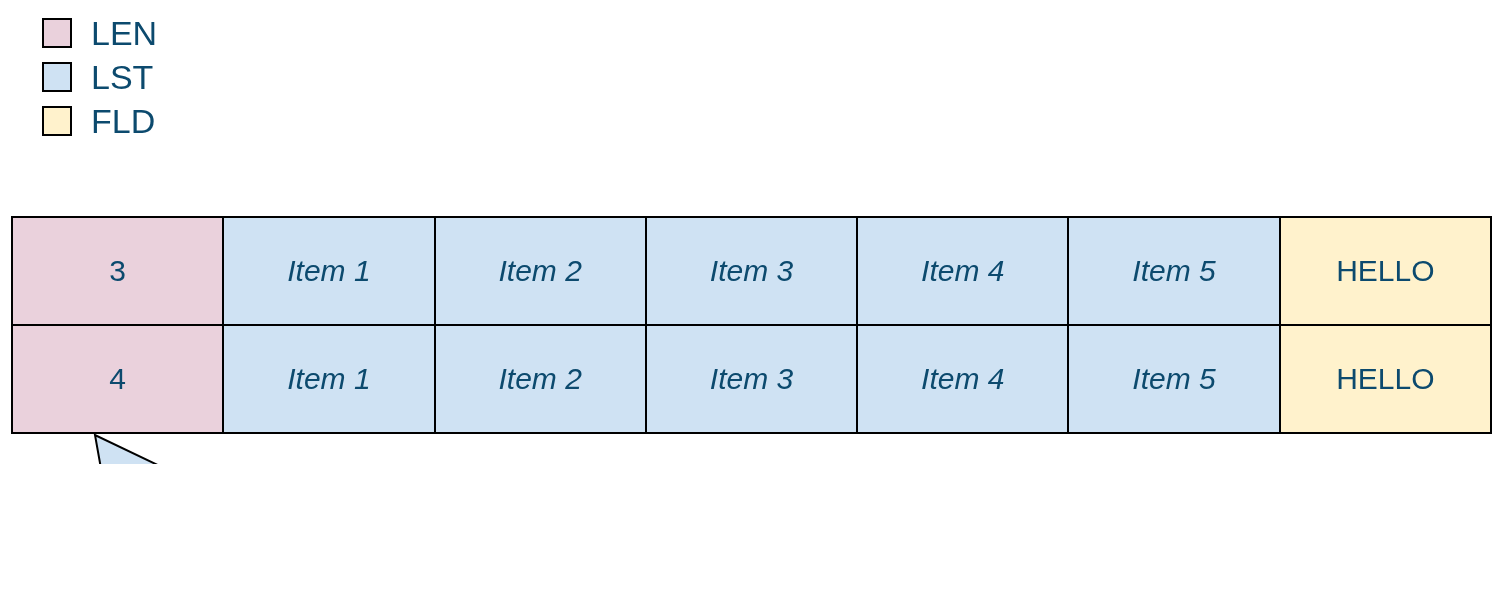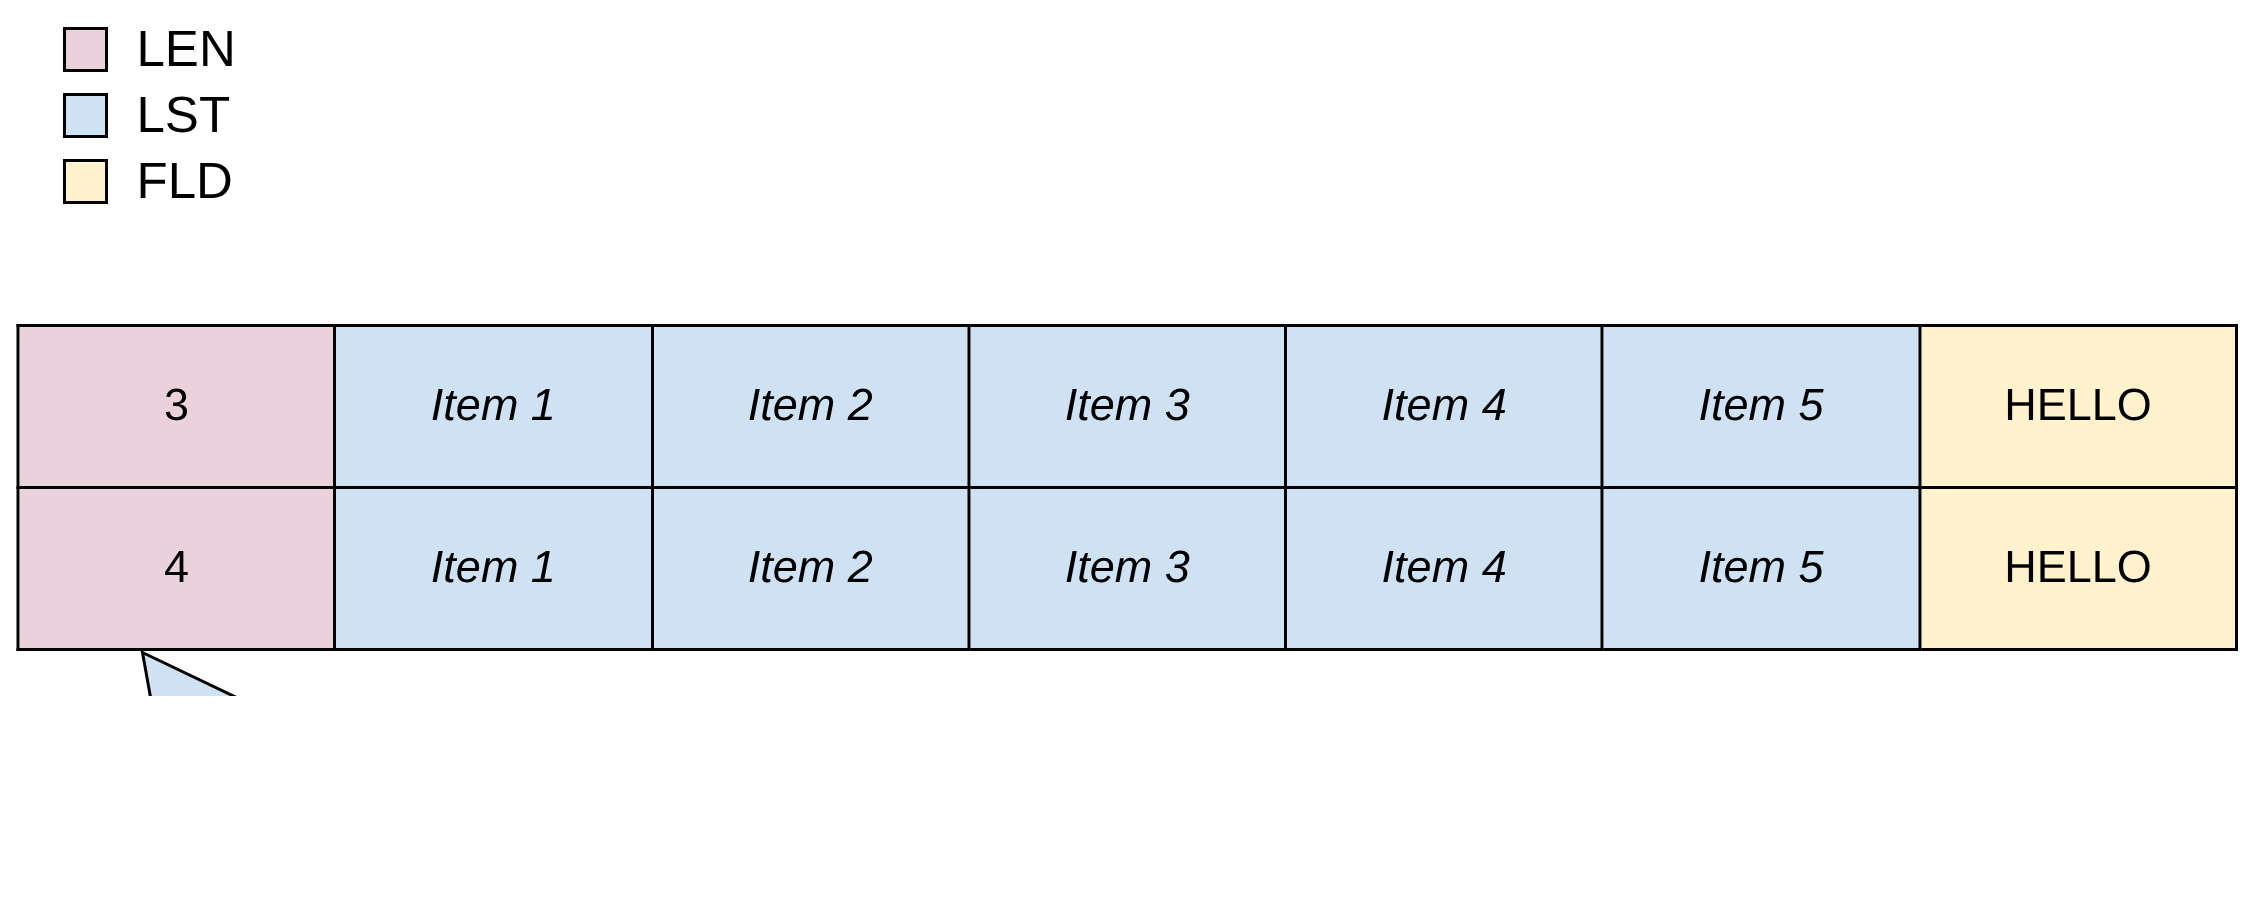--- a/index.html
+++ b/index.html
@@ -2,21 +2,21 @@
 <html><head>
 <meta charset="utf-8">
 <style>
   html, body { margin: 0; padding: 0; }
   .page {
     position: relative;
     width: 1512px;
     height: 464px;
     background: #ffffff;
     font-family: "Liberation Sans", sans-serif;
-    color: #000000;
+    color: #0c4a6e;
     overflow: hidden;
   }
 
   
   .legend {
     position: absolute;
     left: 42px;
     top: 18px;
   }
   .legend-row {

